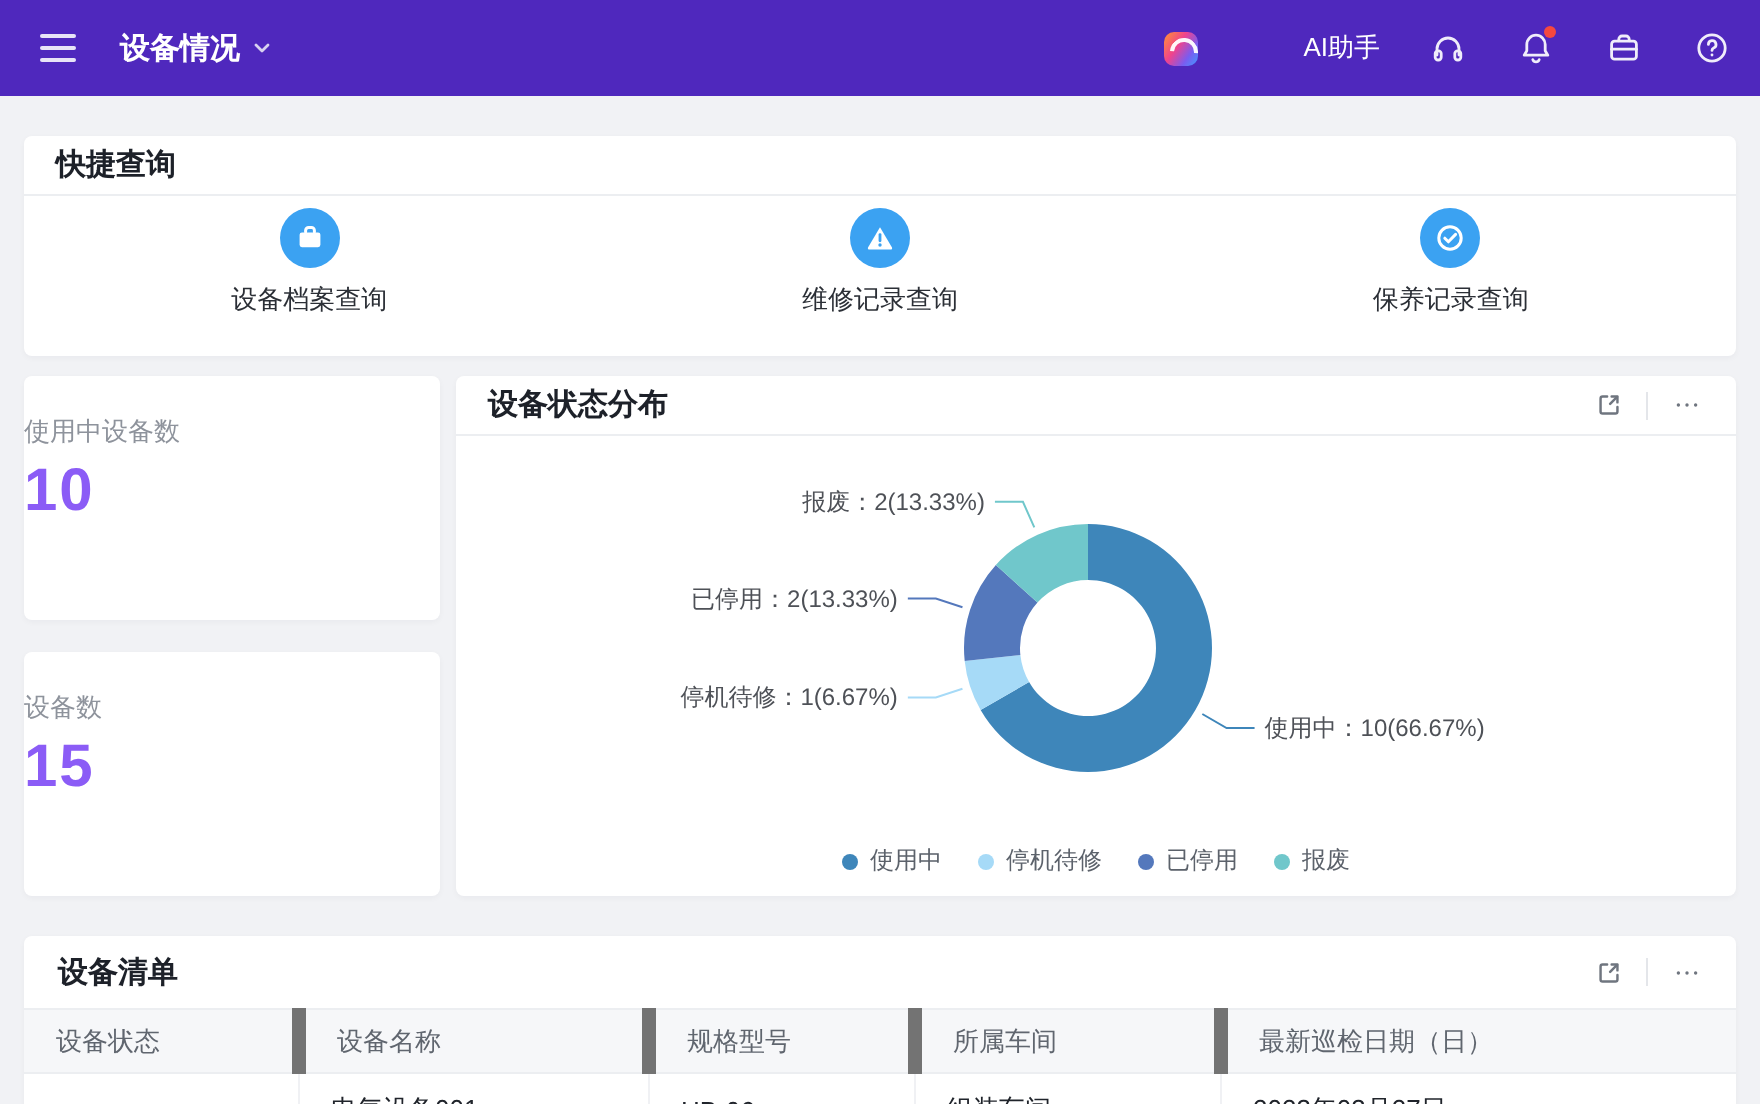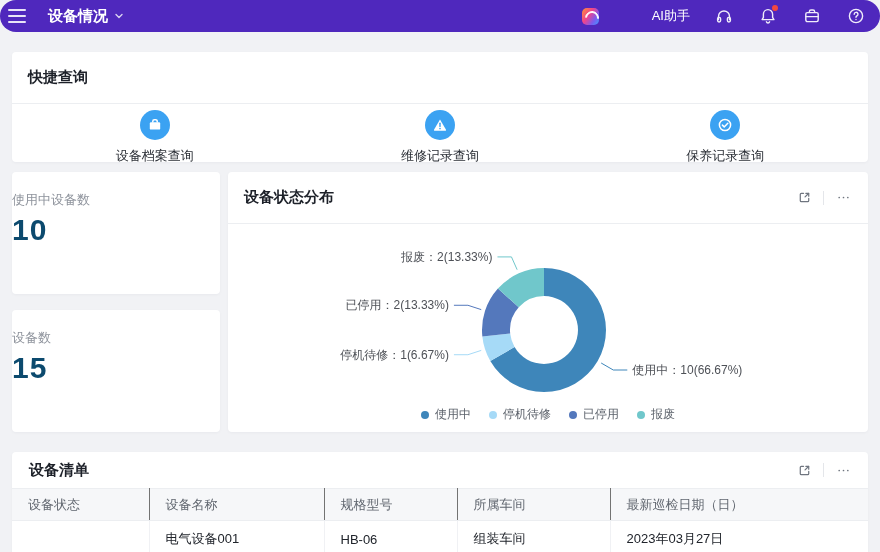--- a/index.html
+++ b/index.html
@@ -1,21 +1,21 @@
 <!DOCTYPE html>
 <html><head>
 <meta charset="utf-8">
 <style>
   * { margin:0; padding:0; box-sizing:border-box; }
   html,body { width:880px; height:552px; overflow:hidden; background:#f1f2f5;
               font-family:"Liberation Sans","DejaVu Sans",sans-serif; }
 
   
-  .topbar { height:32px; background:#4f28bd; display:flex; align-items:center;
-            padding:0 14px 0 8px; color:#fff;border-radius:17px; }
+  .topbar { height:48px; background:#4f28bd; display:flex; align-items:center;
+            padding:0 14px 0 20px; color:#fff; }
   .hamburger { width:18px; display:flex; flex-direction:column; gap:4px; cursor:pointer; }
   .hamburger span { height:2px; background:#e8e4f7; border-radius:2px; }
   .tb-title { margin-left:22px; font-size:15px; font-weight:bold; display:flex;
               align-items:center; gap:6px; cursor:pointer; }
   .tb-right { margin-left:auto; display:flex; align-items:center; gap:24px; }
   .ai-entry { display:flex; align-items:center; gap:7px; cursor:pointer; }
   .ai-logo { width:17px; height:17px; border-radius:5px;
              background:linear-gradient(125deg,#ff8a3c 5%,#f0438d 40%,#7a5cf0 72%,#3f9bff 100%);
              position:relative; overflow:hidden; }
   .ai-logo::after { content:""; position:absolute; left:3px; top:3px; width:10px; height:10px;
@@ -26,21 +26,21 @@
   .tb-icon { width:20px; height:20px; position:relative; cursor:pointer; display:flex;
              align-items:center; justify-content:center; }
   .tb-icon svg { stroke:#f0edfa; fill:none; stroke-width:1.4; stroke-linecap:round;
                  stroke-linejoin:round; }
   .badge-dot { position:absolute; top:-1px; right:0; width:6px; height:6px;
                border-radius:50%; background:#f5483f; }
 
   
   .main { padding:20px 12px 0 12px; }
   .card { background:#fff; border-radius:4px; box-shadow:0 1px 3px rgba(15,25,40,.04); }
-  .card-head { height:52px; display:flex; align-items:center; padding:0 16px;
+  .card-head { height:30px; display:flex; align-items:center; padding:0 16px;
                border-bottom:1px solid #eceef1; }
   .card-title { font-size:15px; font-weight:bold; color:#1d2129; }
   .head-tools { margin-left:auto; display:flex; align-items:center; gap:10px; color:#7c828c; }
   .head-tools .sep { width:1px; height:14px; background:#e4e6ea; }
   .tool-btn { width:18px; height:18px; display:flex; align-items:center;
               justify-content:center; cursor:pointer; }
   .tool-btn svg { stroke:#6f757f; fill:none; stroke-width:1.3; stroke-linecap:round;
                   stroke-linejoin:round; }
 
   
@@ -52,38 +52,38 @@
            align-items:center; justify-content:center; }
   .qq-ic svg { stroke:#fff; fill:none; stroke-width:1.3; stroke-linecap:round;
                stroke-linejoin:round; }
   .qq-label { font-size:13px; color:#2b2f36; }
 
   
   .row2 { margin-top:10px; display:flex; gap:8px; }
   .stat-col { width:208px; display:flex; flex-direction:column; gap:16px; }
   .stat-card { height:122px; padding-top:19px; }
   .stat-label { font-size:13px; color:#8e939c; }
-  .stat-value { margin-top:4px; font-size:30px; font-weight:600; color:#0c4a6e;
+  .stat-value { margin-top:4px; font-size:30px; font-weight:600; color:#8b5cf6;
                 letter-spacing:1px; }
   .chart-card { flex:1; height:260px; display:flex; flex-direction:column; }
   .chart-area { position:relative; flex:1; }
   .chart-area svg.donut { position:absolute; left:0; top:0; }
   .legend { position:absolute; left:0; right:0; bottom:9px; display:flex;
             justify-content:center; gap:18px; }
   .legend-item { display:flex; align-items:center; gap:6px; cursor:pointer; }
   .legend-dot { width:8px; height:8px; border-radius:50%; }
   .legend-text { font-size:12px; color:#5c626b; }
 
   
   .table-card { margin-top:20px; }
   .table-card .card-head { height:36px; border-bottom:none;padding-left:17px; }
   table { width:100%; border-collapse:collapse; table-layout:fixed; }
   th { height:32px; background:#f6f7f9; font-weight:normal; font-size:13px; color:#60666f;
        text-align:left; padding:0 16px; border-top:1px solid #eceef1;
-       border-bottom:1px solid #eceef1; border-right:1px solid #737373; }
+       border-bottom:1px solid #eceef1; border-right:7px solid #737373; }
   th:last-child { border-right:none; }
   td { font-size:13px; color:#20242b; padding:9px 16px 10px 16px;
        border-right:1px solid #f0f1f4; background:#fff; }
   td:last-child { border-right:none; }
 </style>
 </head>
 <body>
 
 <header class="topbar">
   <div class="hamburger">

